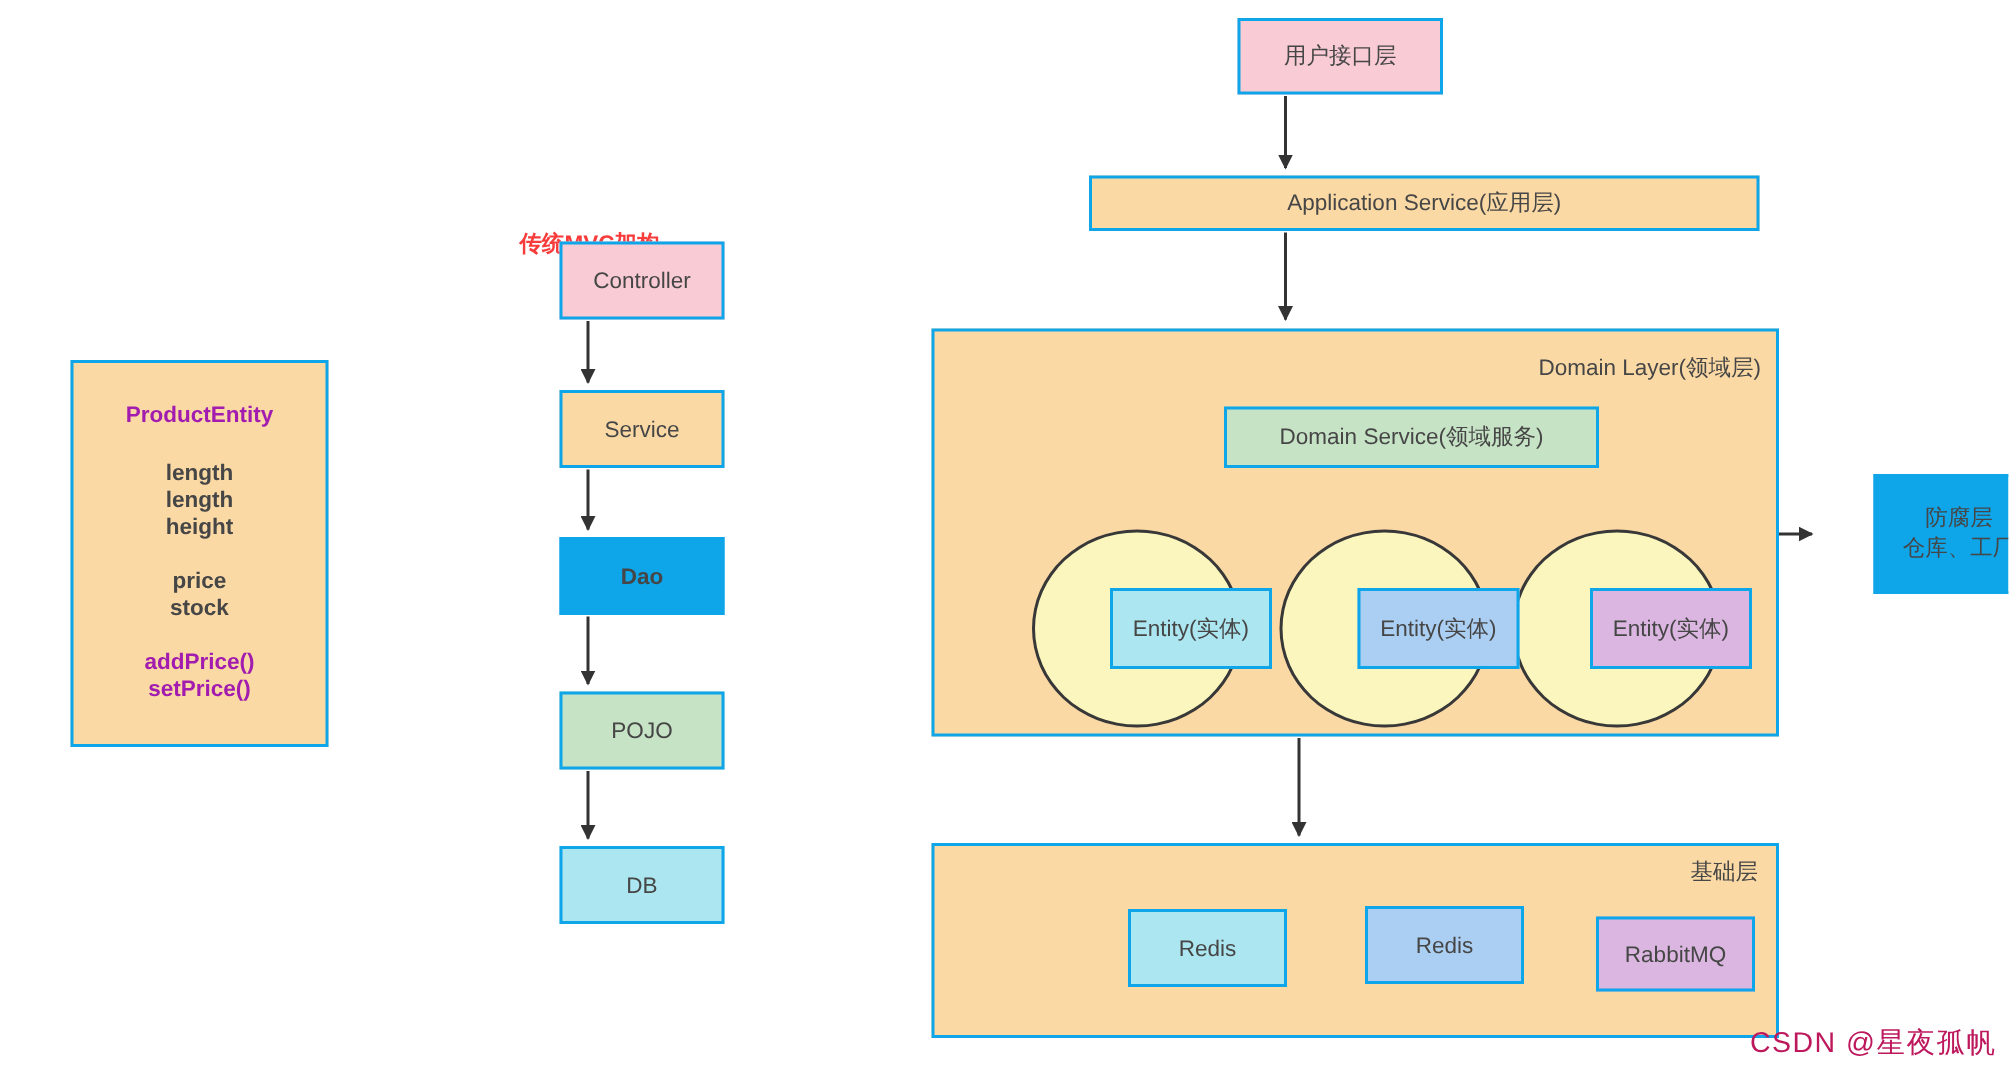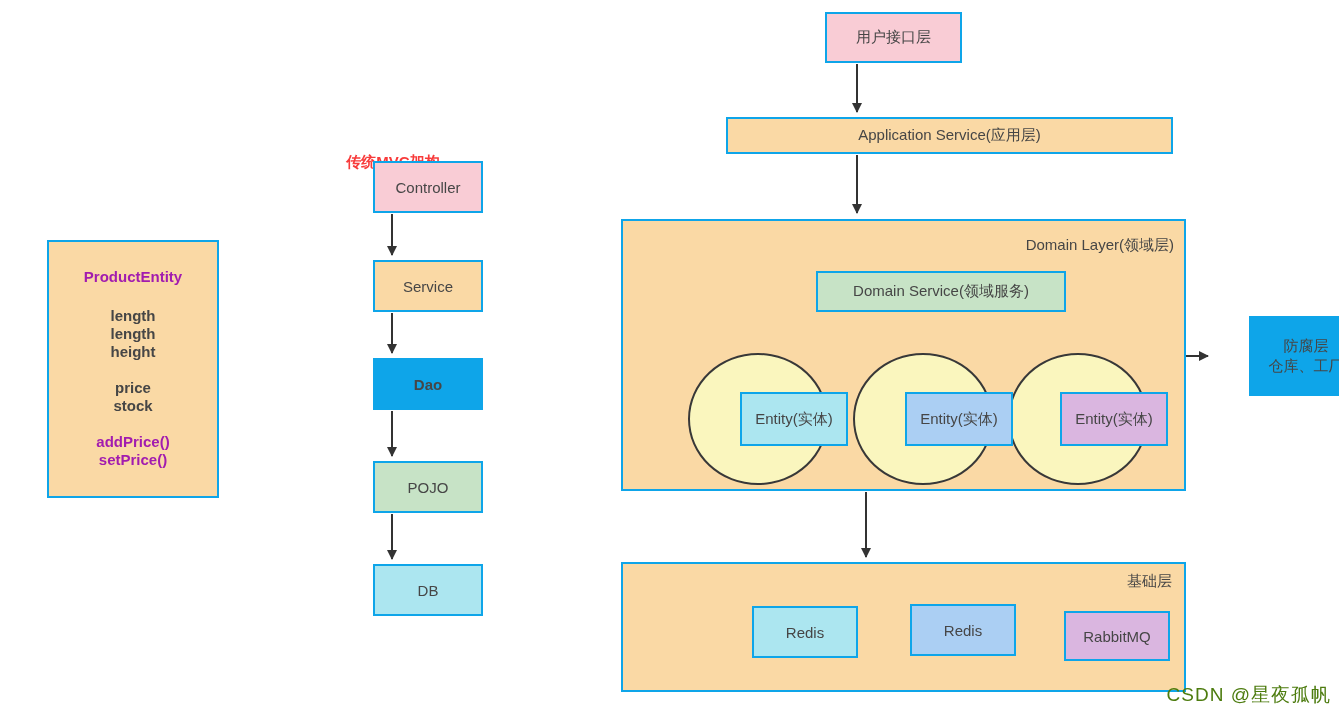--- a/index.html
+++ b/index.html
@@ -93,21 +93,21 @@
   }
 
   .infra-box { left: 585px; top: 562px; width: 565px; height: 130px; }
   .infra-label { right: 12px; top: 8px; }
   .infra-node { height: 52px; width: 106px; }
 
   .watermark {
     position: absolute;
     right: 8px; top: 682px;
     font-size: 19px;
-    color: #4d7c0f;
+    color: #be185d;
     letter-spacing: 1px;
   }
 </style>
 </head>
 <body>
 
 <div class="canvas">
 
   <svg class="arrows">
     <defs>

